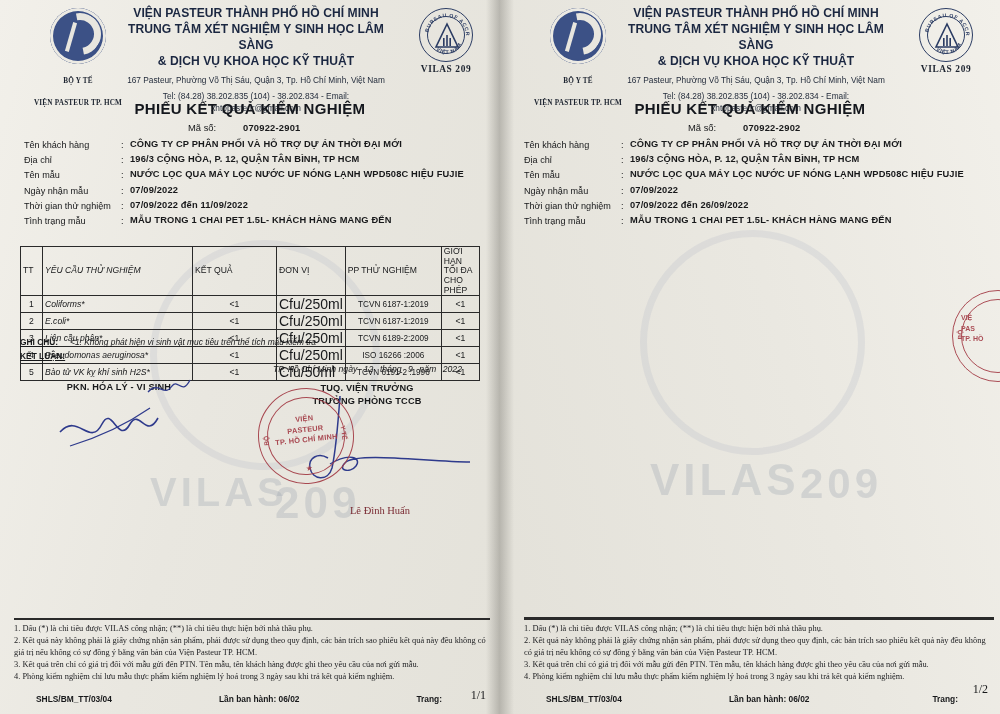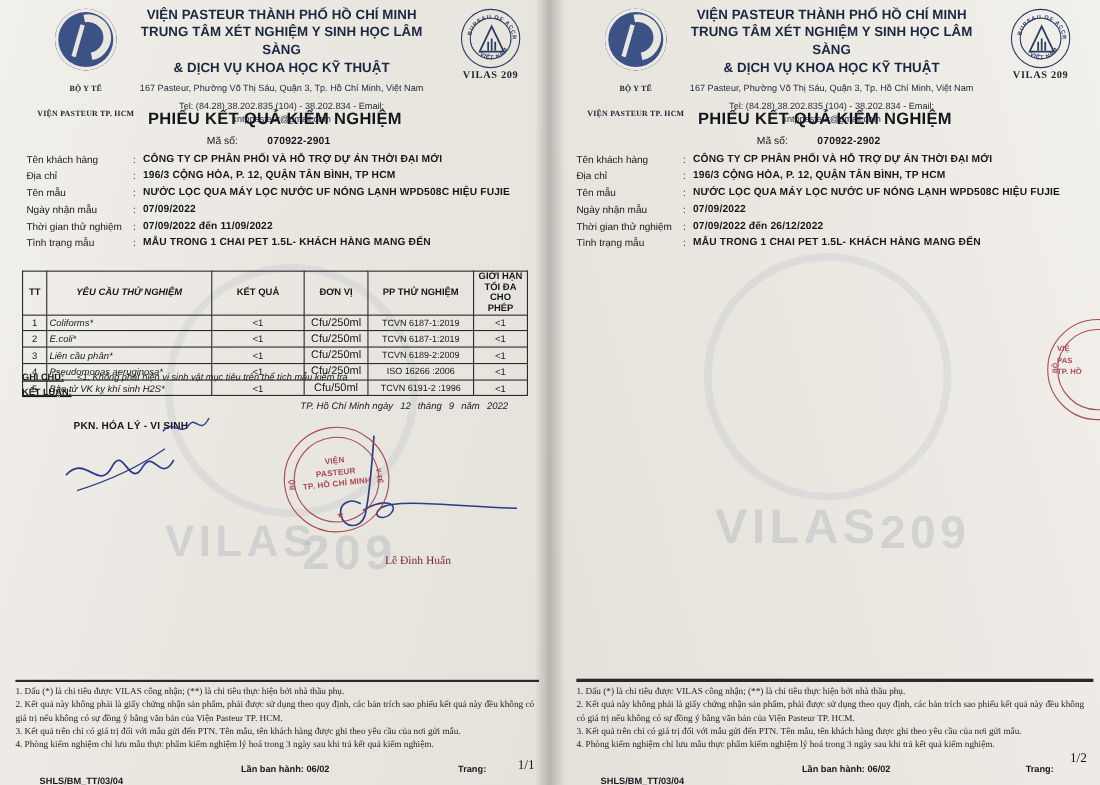--- a/index.html
+++ b/index.html
@@ -77,25 +77,25 @@
   
   .fields{ position:absolute; left:24px; top:139px; width:460px; font-size:9.1px; }
   .frow{ position:relative; height:15.2px; }
   .frow .lbl{ position:absolute; left:0; top:1px; }
   .frow .colon{ position:absolute; left:97px; top:1px; }
   .frow .val{ position:absolute; left:106px; top:0; font-weight:bold; font-size:9.3px; letter-spacing:.15px; white-space:nowrap;}
 
   
   .rtable{ position:absolute; border-collapse:collapse; font-size:8.6px; }
   .rtable td,.rtable th{ border:1px solid #2a2a2a; padding:0 2px; height:14px; }
-  .rtable th{ font-weight:bold; font-size:8.6px; text-align:center; line-height:1.12; }
+  .rtable th{ font-weight:normal; font-size:8.6px; text-align:left; line-height:1.12; }
   .c-tt{ width:22px; text-align:center; }
   .c-name{ text-align:left; padding-left:5px; font-style:italic; }
   .c-res{ text-align:center; }
-  .c-unit{ text-align:center; font-size:10px; }
+  .c-unit{ font-size:14px; }
   .c-meth{ text-align:center; font-size:8.2px; }
   .c-lim{ text-align:center; }
 
   #table-left{ left:20px; top:246px; width:460px; }
   #table-left .c-name{ width:150px; }
   #table-left .c-res{ width:84px;margin-top:12px; }
   #table-left .c-unit{ width:58px; }
   #table-left .c-meth{ width:96px; }
   #table-left th{ height:22px; }
   #table-left td{ height:14.8px; }
@@ -154,21 +154,21 @@
   .wm-ring{
     border-radius:50%; border:7px solid #b9bfc8; opacity:.28;
   }
 
   
   .footer{ position:absolute; left:14px; width:476px; bottom:6px; }
   .footer .rule{ height:2px; background:#2a2a2a; margin-bottom:3px; }
   .fnotes{ font-family:"Liberation Serif", serif; font-size:8.4px; line-height:1.42; color:#1b1c1f; }
   .fnotes div{ margin-bottom:.2px; }
   .fbar{ position:relative; height:20px; margin-top:5px; font-size:8.4px; font-weight:bold; }
-  .fbar .code{ position:absolute; left:22px; top:17px; }
+  .fbar .code{ position:absolute; left:22px; top:6px; }
   .fbar .issue{ position:absolute; left:205px; top:6px; }
   .fbar .trang{ position:absolute; right:48px; top:6px;text-align:center; }
   .fbar .pageno{ position:absolute; right:4px; top:0px; font-family:"Liberation Serif", serif; font-size:12px; font-weight:normal;}
   .sheet.right .fbar .pageno{ right:6px; top:-6px; }
   .sheet.right .fbar .trang{ right:36px; }
   .sheet.right .footer{ left:24px; width:470px; }
   .sheet.right .footer .rule{ height:3px; }
 </style>
 </head>
 <body>
@@ -334,20 +334,24 @@
       <div class="place-date">
         <span>TP. Hồ Chí Minh ngày</span>
         <span>12</span>
         <span>tháng</span>
         <span>9</span>
         <span>năm</span>
         <span>2022</span>
       </div>
 
       <div class="sig-left">PKN. HÓA LÝ - VI SINH</div>
+      <div class="sig-right">
+        <div class="l1">TUQ. VIỆN TRƯỞNG</div>
+        <div class="l2">TRƯỞNG PHÒNG TCCB</div>
+      </div>
 
       <svg width="500" height="714" style="position:absolute;left:0;top:0;pointer-events:none;">
         <path class="ink" d="M60 432 C78 412, 90 448, 102 424 C112 404, 118 446, 130 424 C140 408, 146 440, 158 418" stroke-width="1.6"></path>
         <path class="ink" d="M70 446 C96 438, 124 426, 150 408" stroke-width="1.2"></path>
         <path class="ink" d="M148 392 C158 380, 164 398, 172 386 C178 378, 182 396, 190 380" stroke-width="1.3"></path>
         <path class="ink" d="M340 396 C338 424, 336 450, 332 468 C328 482, 312 480, 310 468 C308 458, 318 452, 328 458" stroke-width="1.5"></path>
         <path class="ink" d="M330 464 C350 452, 362 458, 356 466 C350 474, 336 470, 346 462 C360 452, 430 462, 470 462" stroke-width="1.4"></path>
       </svg>
 
       <div class="stamp">
@@ -455,21 +459,21 @@
           <span class="val">NƯỚC LỌC QUA MÁY LỌC NƯỚC UF NÓNG LẠNH WPD508C HIỆU FUJIE</span>
         </div>
         <div class="frow">
           <span class="lbl">Ngày nhận mẫu</span>
           <span class="colon">:</span>
           <span class="val">07/09/2022</span>
         </div>
         <div class="frow">
           <span class="lbl">Thời gian thử nghiệm</span>
           <span class="colon">:</span>
-          <span class="val">07/09/2022 đến 26/12/2022</span>
+          <span class="val">07/09/2022 đến 26/09/2022</span>
         </div>
         <div class="frow">
           <span class="lbl">Tình trạng mẫu</span>
           <span class="colon">:</span>
           <span class="val">MẪU TRONG 1 CHAI PET 1.5L- KHÁCH HÀNG MANG ĐẾN</span>
         </div>
       </div>
 
       <div class="stamp-partial">
         <div class="ring2"></div>

